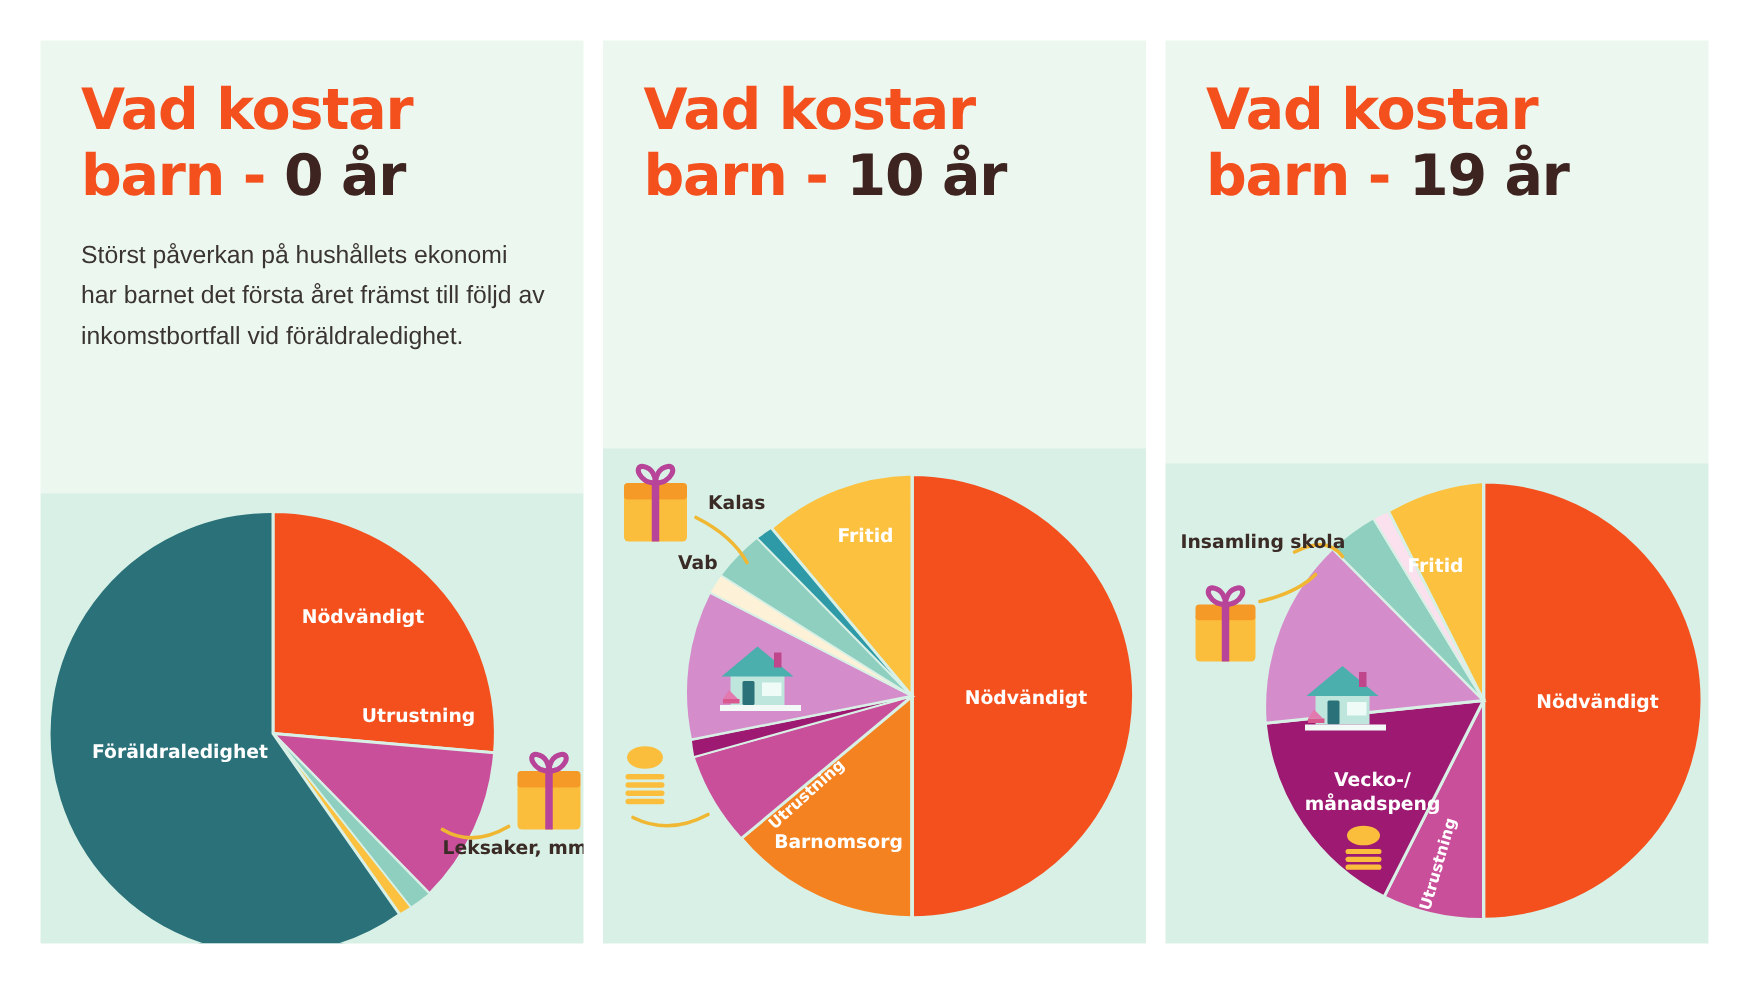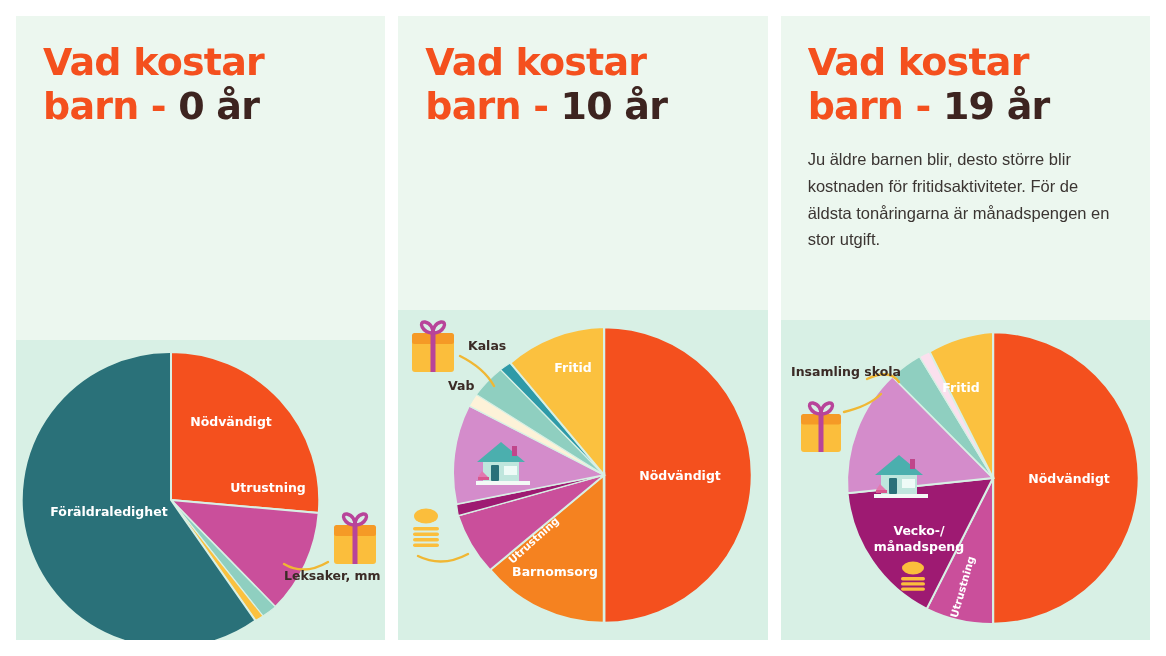--- a/index.html
+++ b/index.html
@@ -7,21 +7,21 @@
     width:1166px;height:656px;
     background:#ffffff;
     font-family:"Liberation Sans",sans-serif;
     overflow:hidden;
   }
   .board{
     position:relative;
     width:1166px;height:656px;
     display:flex;
     gap:13px;
-    padding:16px;
+    padding:27px;
     box-sizing:border-box;
   }
   .card{
     position:relative;
     width:381px;
     background:#ecf7ef;
     display:flex;
     flex-direction:column;
     overflow:hidden;
   }
@@ -71,20 +71,21 @@
 </head>
 <body>
 
 <div class="board">
 
   <div class="card c1">
     <div class="card-title">
       <span>Vad kostar</span><br>
       <span>barn - </span><span class="age">0 år</span>
     </div>
+    <div class="card-body">Störst påverkan på hushållets ekonomi har barnet det första året främst till följd av inkomstbortfall vid föräldraledighet.</div>
 
     <div class="chart-area">
       <div class="pie-wrap">
         <svg class="pie" width="381" height="300" viewBox="0 0 381 300" style="left:0;top:0;">
           <g>
 
             <path fill="#f4501e" stroke="#d8f0e5" stroke-width="2" d="M 155,160 L 155,12 A 148,148 0 0 1 302.7,172.9 Z"></path>
 
             <path fill="#ca4f9b" stroke="#d8f0e5" stroke-width="2" d="M 155,160 L 302.7,172.9 A 148,148 0 0 1 259.4,266.9 Z"></path>
 
@@ -180,21 +181,20 @@
         </svg>
       </div>
     </div>
   </div>
 
   <div class="card c3">
     <div class="card-title">
       <span>Vad kostar</span><br>
       <span>barn - </span><span class="age">19 år</span>
     </div>
-    <div class="card-body">Ju äldre barnen blir, desto större blir kostnaden för fritidsaktiviteter. För de äldsta tonåringarna är månadspengen en stor utgift.</div>
 
     <div class="chart-area">
       <div class="pie-wrap">
         <svg class="pie" width="381" height="320" viewBox="0 0 381 320" style="left:0;top:0;">
           <g>
 
             <path fill="#f4501e" stroke="#d8f0e5" stroke-width="2.5" d="M 212,158 L 212,12 A 146,146 0 0 1 212,304 Z"></path>
 
             <path fill="#ca4f9b" stroke="#d8f0e5" stroke-width="2" d="M 212,158 L 212,304 A 146,146 0 0 1 145.7,288.9 Z"></path>
 

